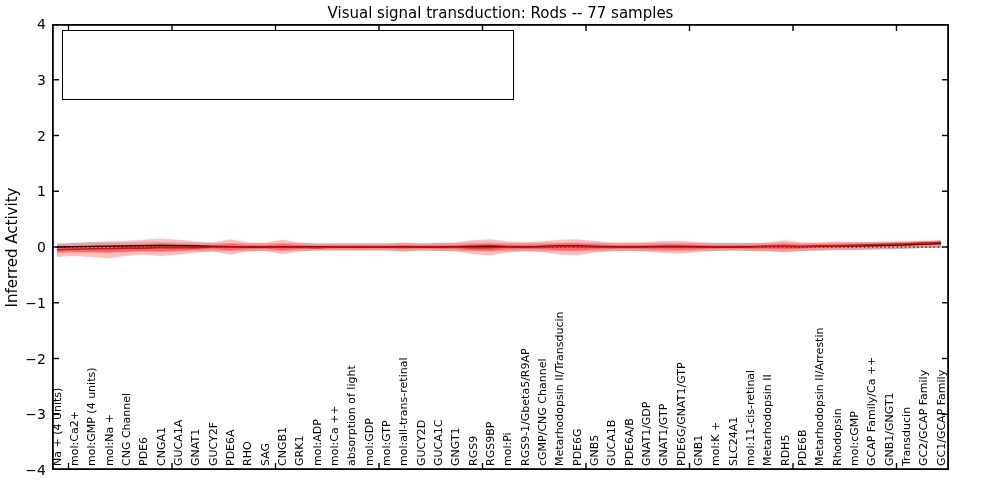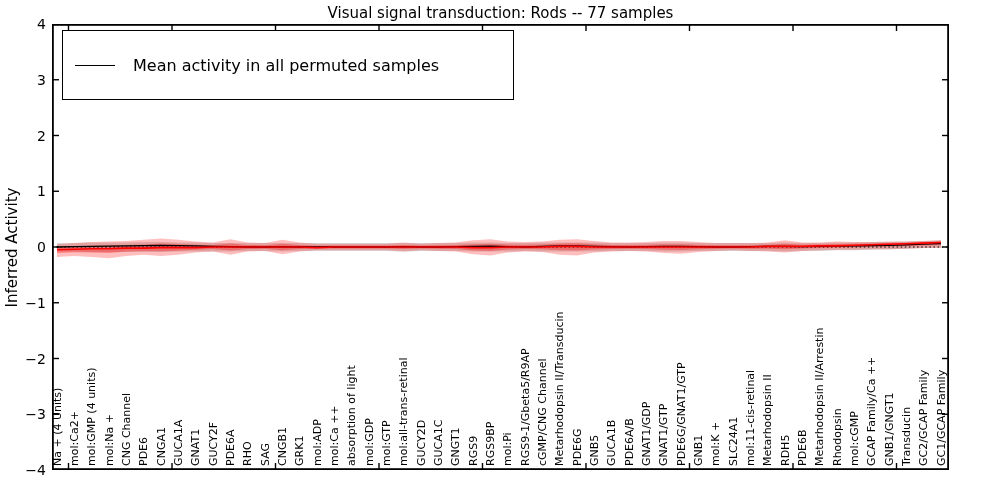--- a/index.html
+++ b/index.html
@@ -133,18 +133,14 @@
       <div class="xtick" style="left: 830.5px; top: 466px;">Rhodopsin</div>
       <div class="xtick" style="left: 847.833px; top: 466px;">mol:cGMP</div>
       <div class="xtick" style="left: 865.167px; top: 466px;">GCAP Family/Ca ++</div>
       <div class="xtick" style="left: 882.5px; top: 466px;">GNB1/GNGT1</div>
       <div class="xtick" style="left: 899.833px; top: 466px;">Transducin</div>
       <div class="xtick" style="left: 917.167px; top: 466px;">GC2/GCAP Family</div>
       <div class="xtick" style="left: 934.5px; top: 466px;">GC1/GCAP Family</div>
     </div>
 
   <div class="legend">
-    <div class="legend-row">
-      <span class="legend-line" id="leg-line-0" style="border-top-color: rgb(0, 0, 0);"></span>
-      <span class="legend-label">Mean activity in all permuted samples</span>
-    </div>
   </div>
 </div>
 
 </body></html>

